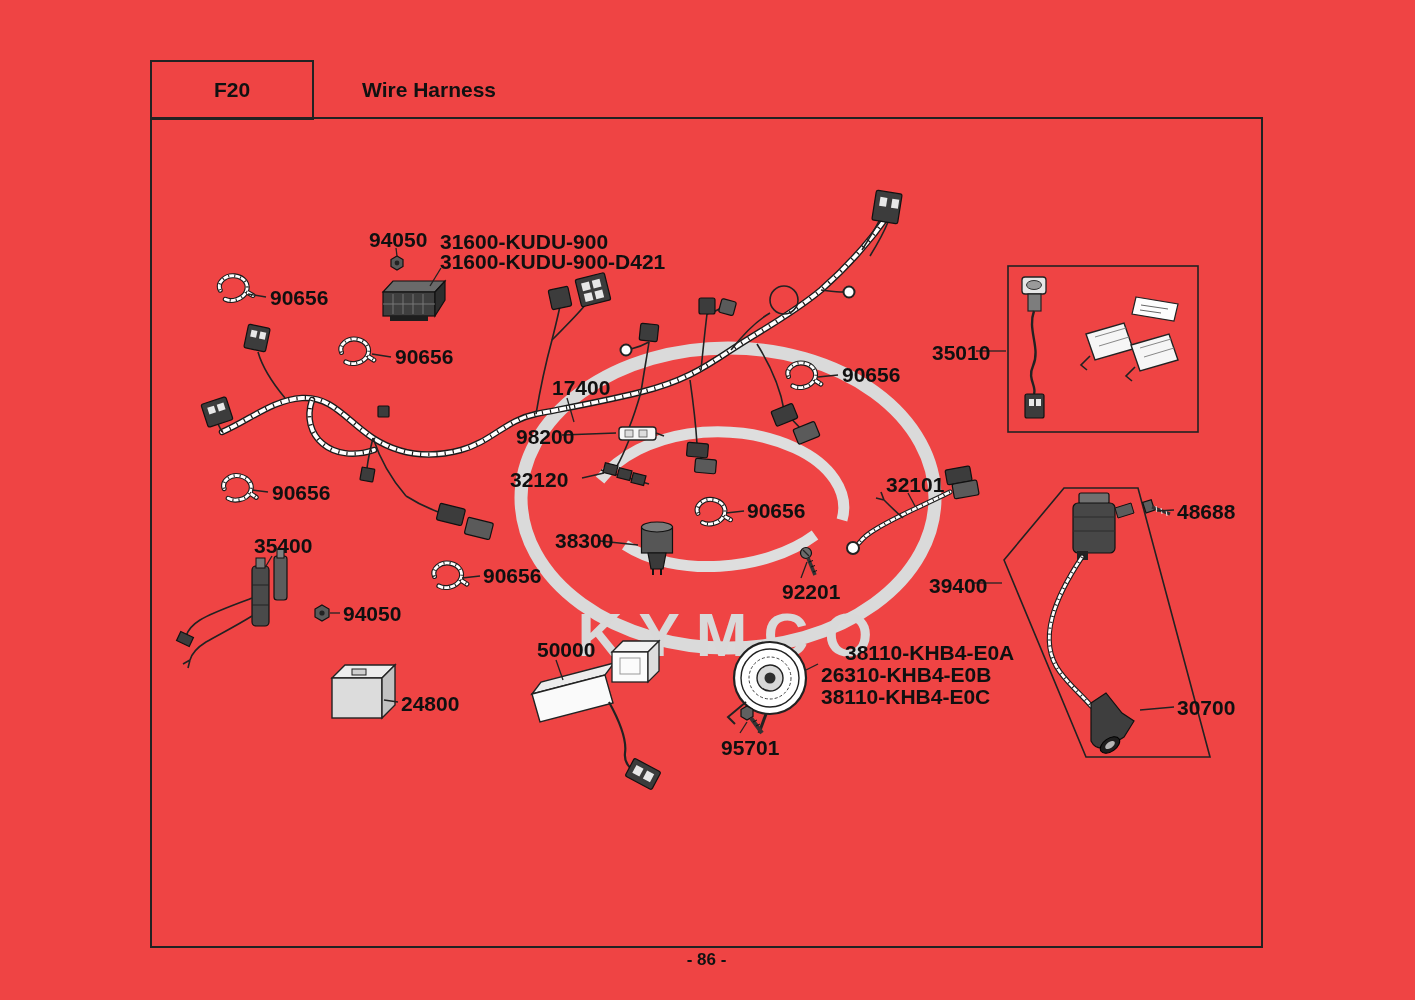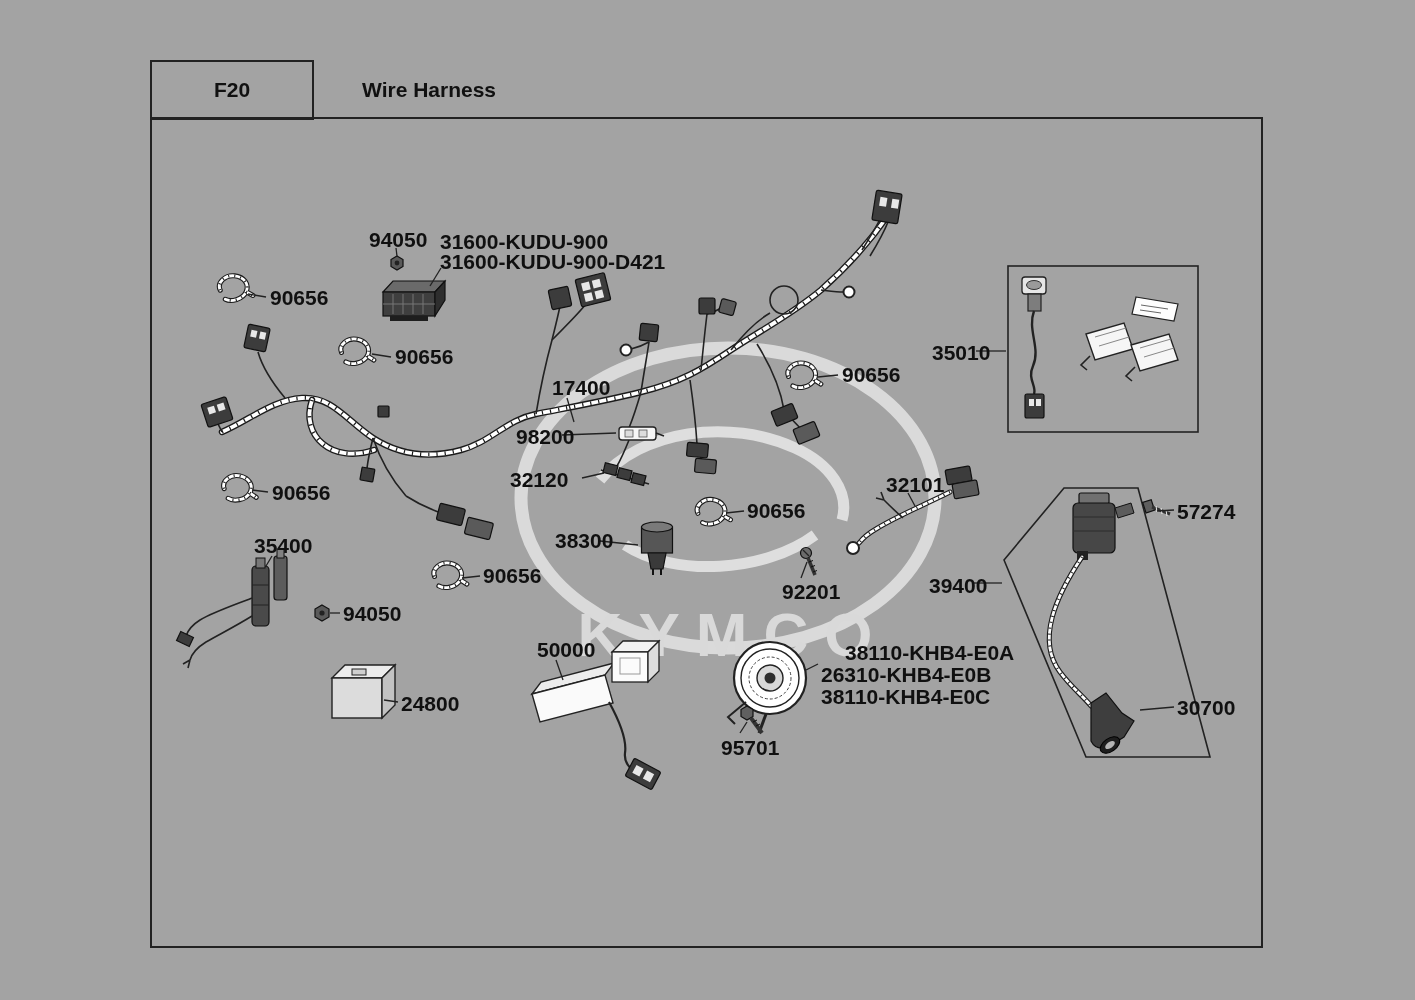--- a/index.html
+++ b/index.html
@@ -1,16 +1,16 @@
 <!DOCTYPE html>
 <html><head>
 <meta charset="utf-8">
 <style>
   html,body{margin:0;padding:0;background:#fff;}
-  .page{position:relative;width:1415px;height:1000px;background:#a3a3a3;overflow:hidden;
+  .page{position:relative;width:1415px;height:1000px;background:#ef4444;overflow:hidden;
         font-family:"Liberation Sans",sans-serif;color:#111;}
   .art{position:absolute;left:0;top:0;}
   .code-box{position:absolute;left:150px;top:60px;width:160px;height:56px;border:2px solid #222;
             display:flex;align-items:center;justify-content:center;font-weight:bold;font-size:21px;}
   .page-title{position:absolute;left:362px;top:78px;font-weight:bold;font-size:21px;}
   .frame{position:absolute;left:150px;top:117px;width:1113px;height:831px;border:2px solid #222;box-sizing:border-box;}
   .footer{position:absolute;left:150px;top:950px;width:1113px;text-align:center;font-weight:bold;font-size:17px;}
   .part-label{position:absolute;font-weight:bold;font-size:21px;white-space:nowrap;color:#101010;}
   
   .tube-outer{stroke:#1b1b1b;stroke-width:6.5;fill:none;stroke-linecap:round;}
@@ -365,17 +365,18 @@
   <div class="part-label" style="left:483px;top:564px">90656</div>
   <div class="part-label" style="left:401px;top:692px">24800</div>
   <div class="part-label" style="left:537px;top:638px">50000</div>
   <div class="part-label" style="left:721px;top:736px">95701</div>
   <div class="part-label" style="left:845px;top:641px">38110-KHB4-E0A</div>
   <div class="part-label" style="left:821px;top:663px">26310-KHB4-E0B</div>
   <div class="part-label" style="left:821px;top:685px">38110-KHB4-E0C</div>
   <div class="part-label" style="left:782px;top:580px">92201</div>
   <div class="part-label" style="left:886px;top:473px">32101</div>
   <div class="part-label" style="left:932px;top:341px">35010</div>
-  <div class="part-label" style="left:1177px;top:500px">57274</div>
+  <div class="part-label" style="left:1177px;top:500px">48688</div>
   <div class="part-label" style="left:929px;top:574px">39400</div>
   <div class="part-label" style="left:1177px;top:696px">30700</div>
 
+  <div class="footer">- 86 -</div>
 </div>
 
 </body></html>

